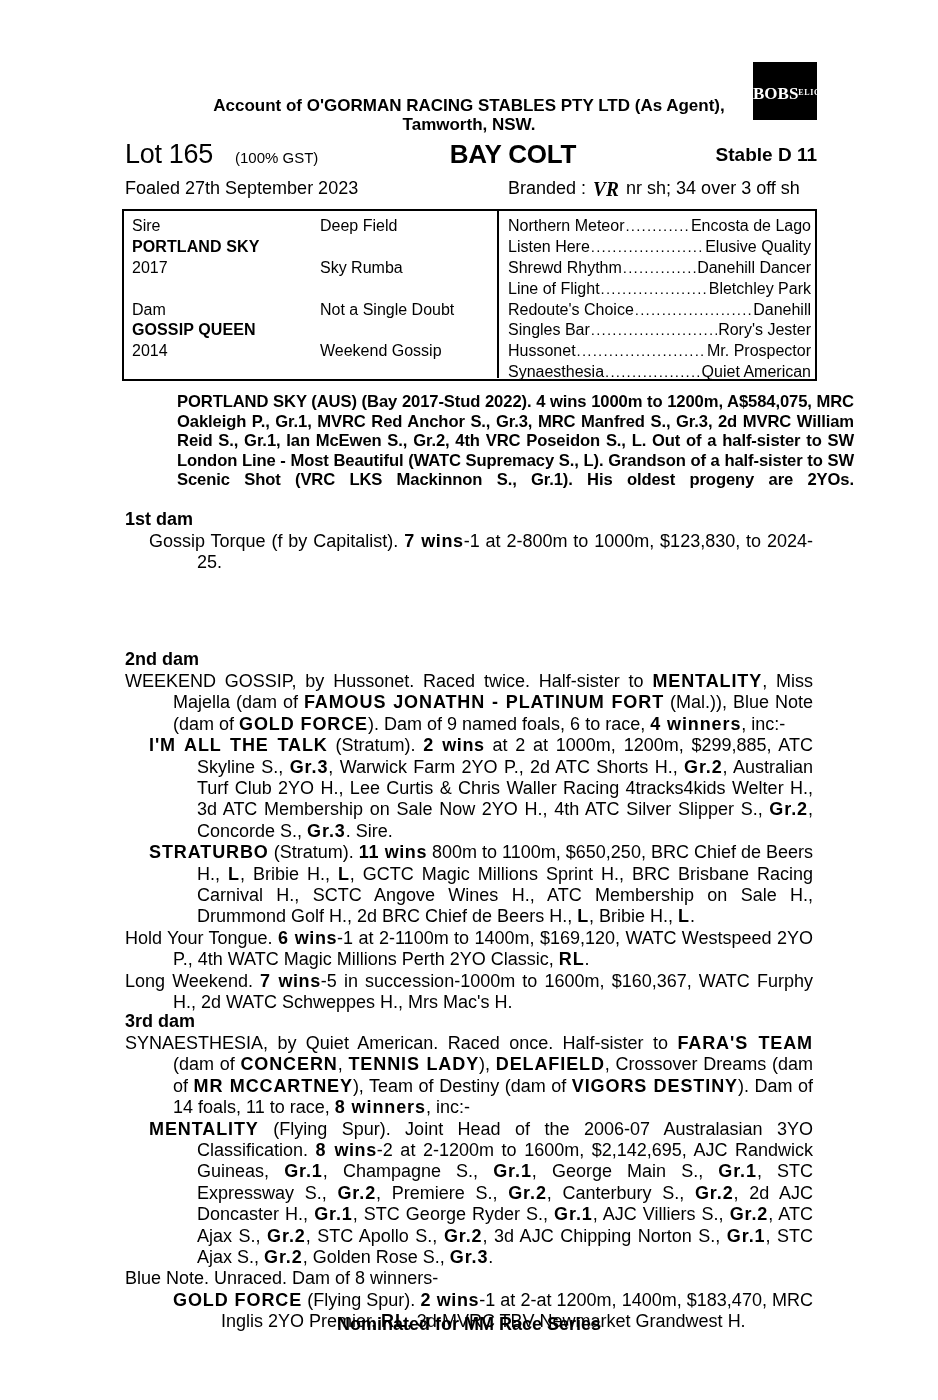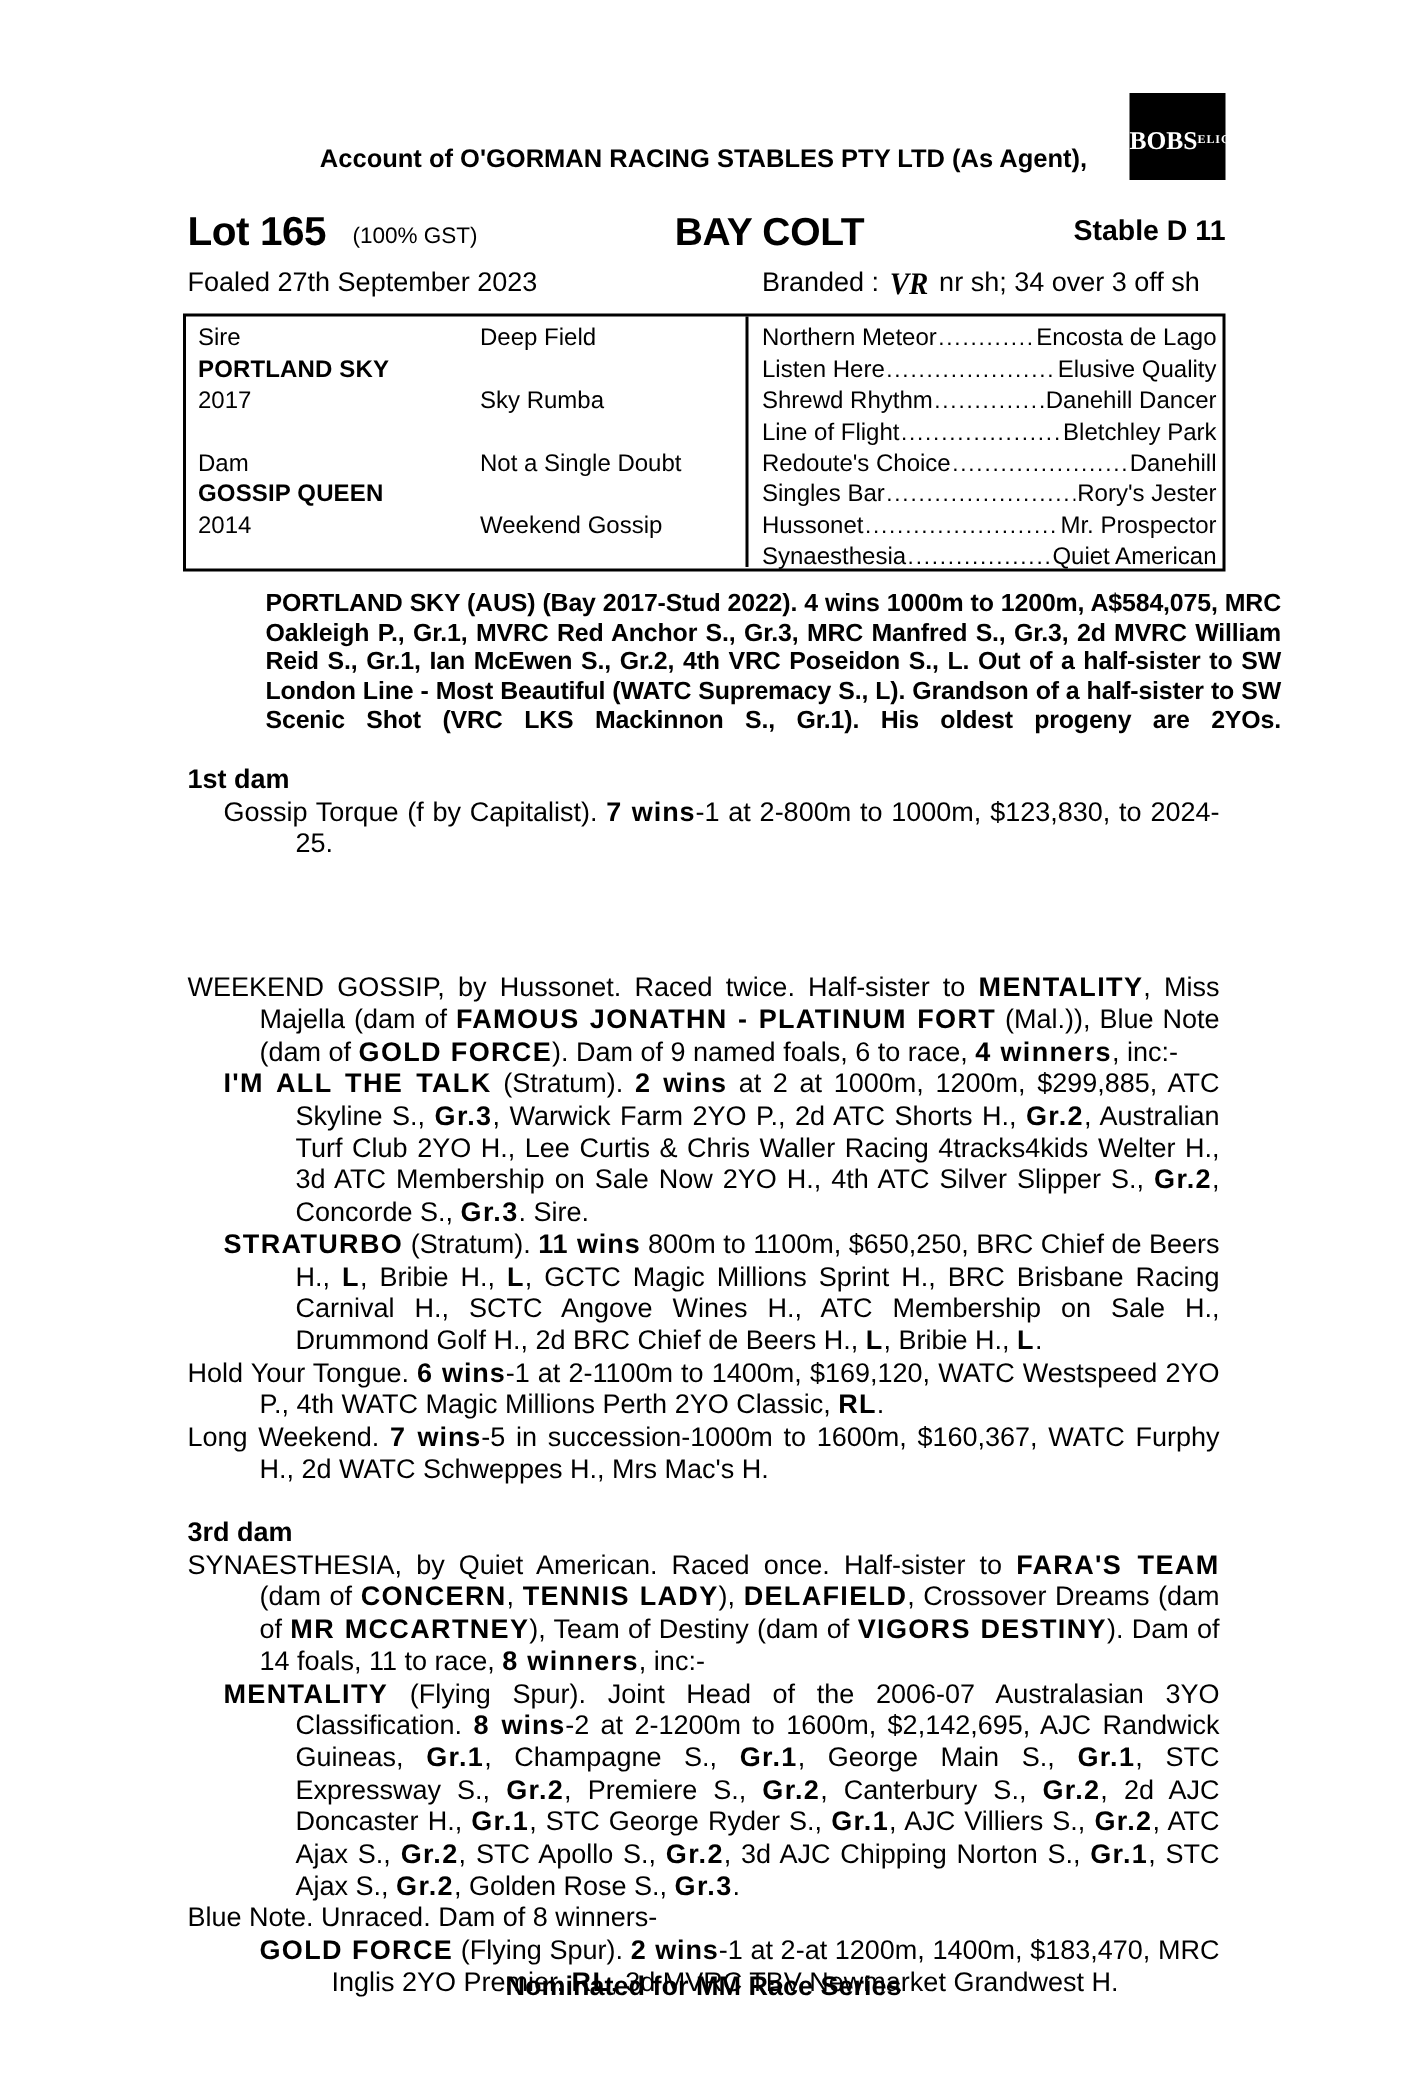--- a/index.html
+++ b/index.html
@@ -70,21 +70,21 @@
 
   .lot-row {
     position: absolute;
     left: 125px; top: 139px;
     width: 692px;
     height: 30px;
   }
   .lot-label {
     position: absolute;
     left: 0; top: 0;
-    font-weight: bold;
+    font-weight: normal;
     font-size: 27px;
     line-height: 30px;
     letter-spacing: -0.3px;
     text-align: right;
   }
   .gst-label {
     position: absolute;
     left: 110px; top: 9px;
     font-size: 15px;
     line-height: 20px;
@@ -246,20 +246,21 @@
     <svg class="bobs-horse" viewBox="0 0 60 26">
       <path fill="#ffffff" d="M41 3 C35 1 27 3 21 7 C16 10 11 11 6 11 C9 14 14 15 19 14 C15 17 10 18 4 18 C9 21 16 21 22 19 C18 22 12 24 5 24 C14 26 26 24 34 19 C40 15 45 11 52 10 C48 8 44 8 40 9 C45 7 50 6 56 7 C52 4 47 3 41 3 Z"></path>
       <circle cx="38" cy="7.5" r="1.2" fill="#000000"></circle>
     </svg>
     <div class="bobs-word">BOBS</div>
     <div class="bobs-sub">ELIGIBLE</div>
   </div>
 
   <div class="account-line">
     <span>Account of O'GORMAN RACING STABLES PTY LTD (As Agent),</span>
+    <span class="l2">Tamworth, NSW.</span>
   </div>
 
   <div class="lot-row">
     <span class="lot-label">Lot 165</span>
     <span class="gst-label">(100% GST)</span>
     <span class="colour-sex">BAY COLT</span>
     <span class="stable-label">Stable D 11</span>
   </div>
 
   <div class="foaled-row">
@@ -336,20 +337,21 @@
   </div>
 
   <div class="sire-summary">PORTLAND SKY (AUS) (Bay 2017-Stud 2022). 4 wins 1000m to 1200m, A$584,075, MRC Oakleigh P., Gr.1, MVRC Red Anchor S., Gr.3, MRC Manfred S., Gr.3, 2d MVRC William Reid S., Gr.1, Ian McEwen S., Gr.2, 4th VRC Poseidon S., L. Out of a half-sister to SW London Line - Most Beautiful (WATC Supremacy S., L). Grandson of a half-sister to SW Scenic Shot (VRC LKS Mackinnon S., Gr.1). His oldest progeny are 2YOs.</div>
 
   <div class="section sec1">
     <div class="sec-head">1st dam</div>
     <div class="para ind1"><span>Gossip Torque (f by Capitalist). </span><span class="wins">7 wins</span><span>-1 at 2-800m to 1000m, $123,830, to 2024-25.</span></div>
   </div>
 
   <div class="section sec2">
+    <div class="sec-head">2nd dam</div>
     <div class="para"><span>WEEKEND GOSSIP, by Hussonet. Raced twice. Half-sister to </span><span class="nm">MENTALITY</span><span>, Miss Majella (dam of </span><span class="nm">FAMOUS JONATHN - PLATINUM FORT</span><span> (Mal.)), Blue Note (dam of </span><span class="nm">GOLD FORCE</span><span>). Dam of 9 named foals, 6 to race, </span><span class="nm">4 winners</span><span>, inc:-</span></div>
     <div class="para ind1"><span class="nm">I'M ALL THE TALK</span><span> (Stratum). </span><span class="wins">2 wins</span><span> at 2 at 1000m, 1200m, $299,885, ATC Skyline S., </span><span class="nm">Gr.3</span><span>, Warwick Farm 2YO P., 2d ATC Shorts H., </span><span class="nm">Gr.2</span><span>, Australian Turf Club 2YO H., Lee Curtis &amp; Chris Waller Racing 4tracks4kids Welter H., 3d ATC Membership on Sale Now 2YO H., 4th ATC Silver Slipper S., </span><span class="nm">Gr.2</span><span>, Concorde S., </span><span class="nm">Gr.3</span><span>. Sire.</span></div>
     <div class="para ind1"><span class="nm">STRATURBO</span><span> (Stratum). </span><span class="wins">11 wins</span><span> 800m to 1100m, $650,250, BRC Chief de Beers H., </span><span class="nm">L</span><span>, Bribie H., </span><span class="nm">L</span><span>, GCTC Magic Millions Sprint H., BRC Brisbane Racing Carnival H., SCTC Angove Wines H., ATC Membership on Sale H., Drummond Golf H., 2d BRC Chief de Beers H., </span><span class="nm">L</span><span>, Bribie H., </span><span class="nm">L</span><span>.</span></div>
     <div class="para"><span>Hold Your Tongue. </span><span class="wins">6 wins</span><span>-1 at 2-1100m to 1400m, $169,120, WATC Westspeed 2YO P., 4th WATC Magic Millions Perth 2YO Classic, </span><span class="nm">RL</span><span>.</span></div>
     <div class="para"><span>Long Weekend. </span><span class="wins">7 wins</span><span>-5 in succession-1000m to 1600m, $160,367, WATC Furphy H., 2d WATC Schweppes H., Mrs Mac's H.</span></div>
   </div>
 
   <div class="section sec3">
     <div class="sec-head">3rd dam</div>
     <div class="para"><span>SYNAESTHESIA, by Quiet American. Raced once. Half-sister to </span><span class="nm">FARA'S TEAM</span><span> (dam of </span><span class="nm">CONCERN</span><span>, </span><span class="nm">TENNIS LADY</span><span>), </span><span class="nm">DELAFIELD</span><span>, Crossover Dreams (dam of </span><span class="nm">MR MCCARTNEY</span><span>), Team of Destiny (dam of </span><span class="nm">VIGORS DESTINY</span><span>). Dam of 14 foals, 11 to race, </span><span class="nm">8 winners</span><span>, inc:-</span></div>

